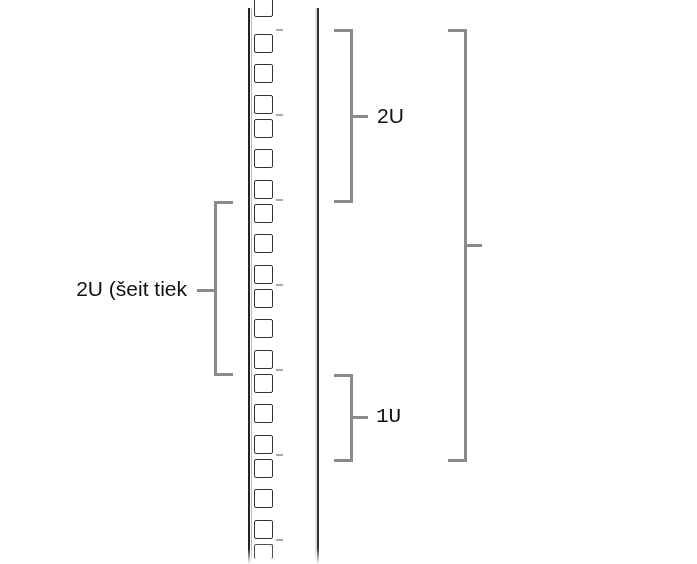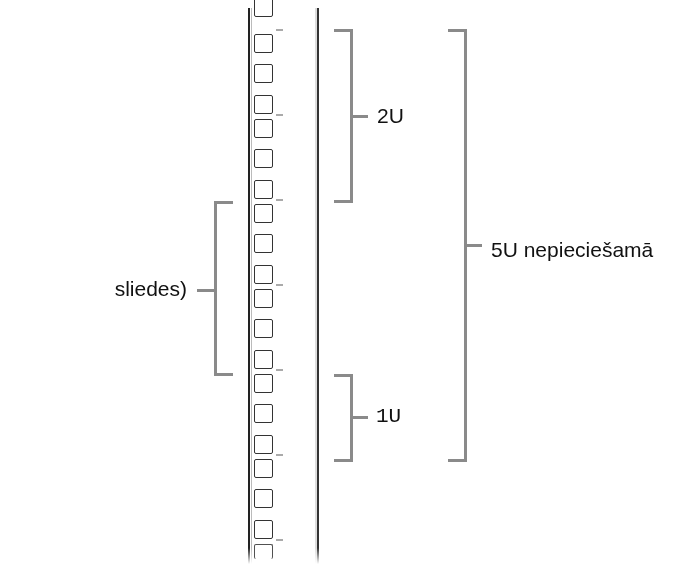--- a/index.html
+++ b/index.html
@@ -79,27 +79,26 @@
     <div class="abs br-h" style="left:325px;top:408px;width:18px;"></div>
     <div class="abs lbl" style="left:351px;top:394px;font-family:Liberation Mono, monospace;">1U</div>
   </div>
 
   <div>
     <div class="abs br-h" style="left:423px;top:21px;width:19px;"></div>
     <div class="abs br-v" style="left:439px;top:21px;height:433px;"></div>
     <div class="abs br-h" style="left:423px;top:451px;width:19px;"></div>
     <div class="abs br-h" style="left:439px;top:236px;width:18px;"></div>
     <div class="abs lbl" style="left:466px;top:227px;">
-      <div>5U nepieciešamā</div>
     </div>
   </div>
 
   <div>
     <div class="abs br-h" style="left:189px;top:193px;width:19px;"></div>
     <div class="abs br-v" style="left:189px;top:193px;height:175px;"></div>
     <div class="abs br-h" style="left:189px;top:365px;width:19px;"></div>
     <div class="abs br-h" style="left:172px;top:281px;width:18px;"></div>
     <div class="abs lbl lbl-right" style="right:535px;top:265px;line-height:31px;">
-      <div>sliedes)</div>
+      <div>2U (šeit tiek</div>
     </div>
   </div>
 
 </div>
 
 </body></html>

